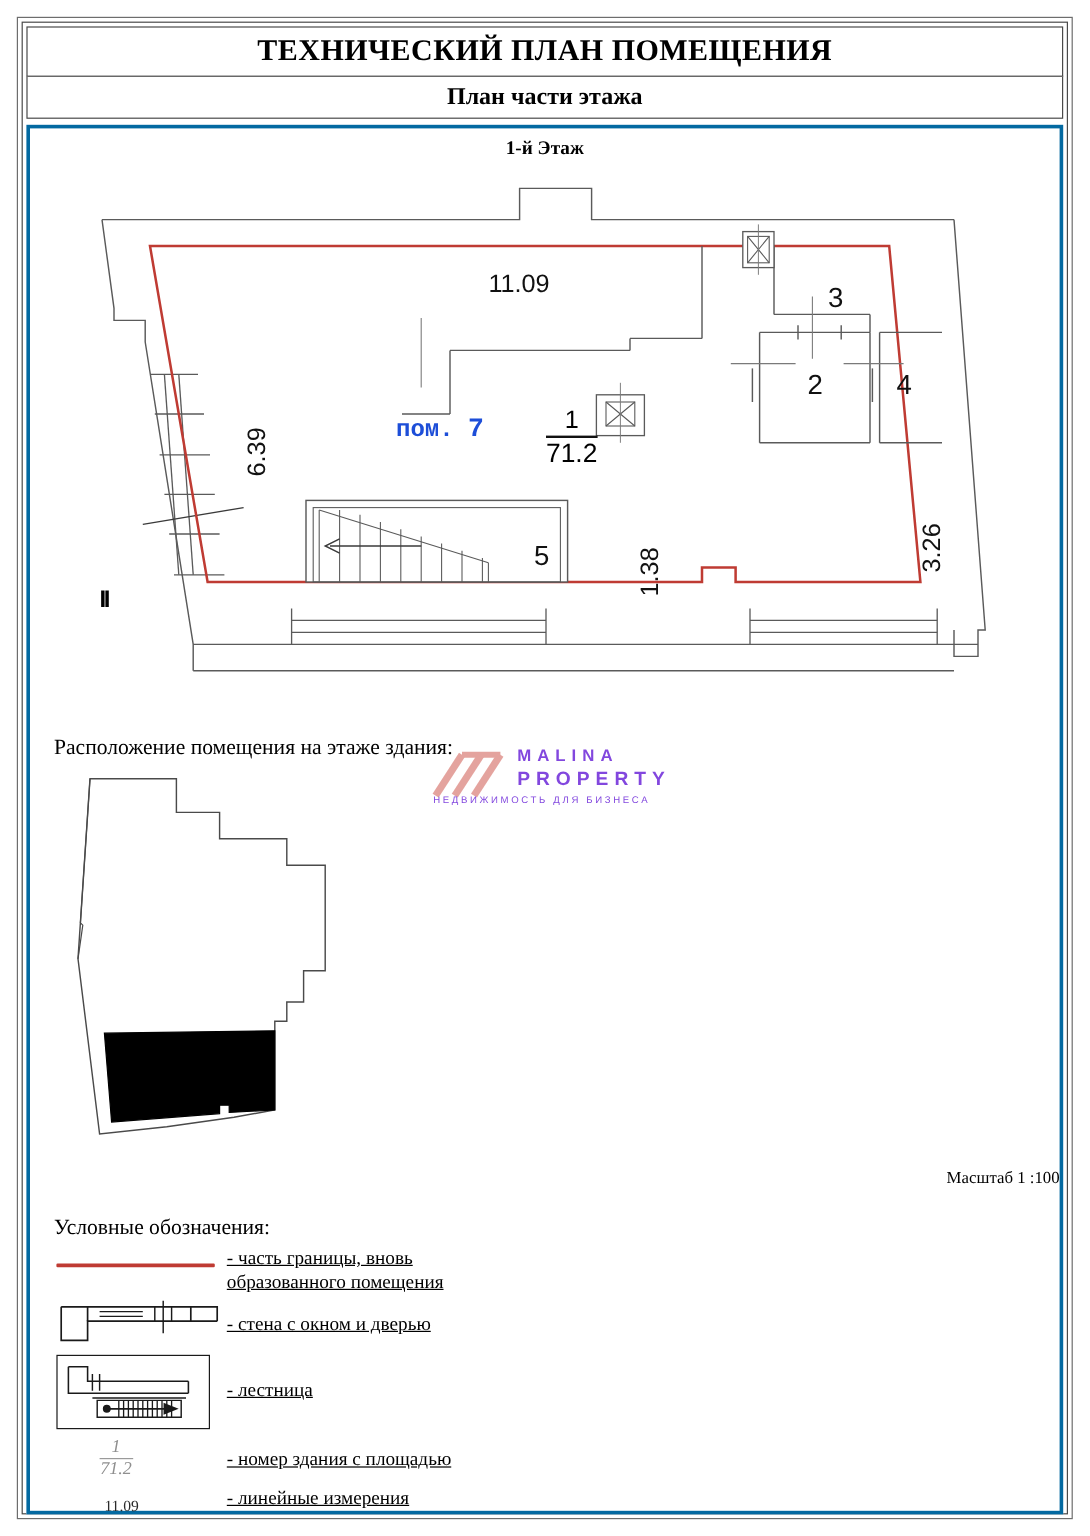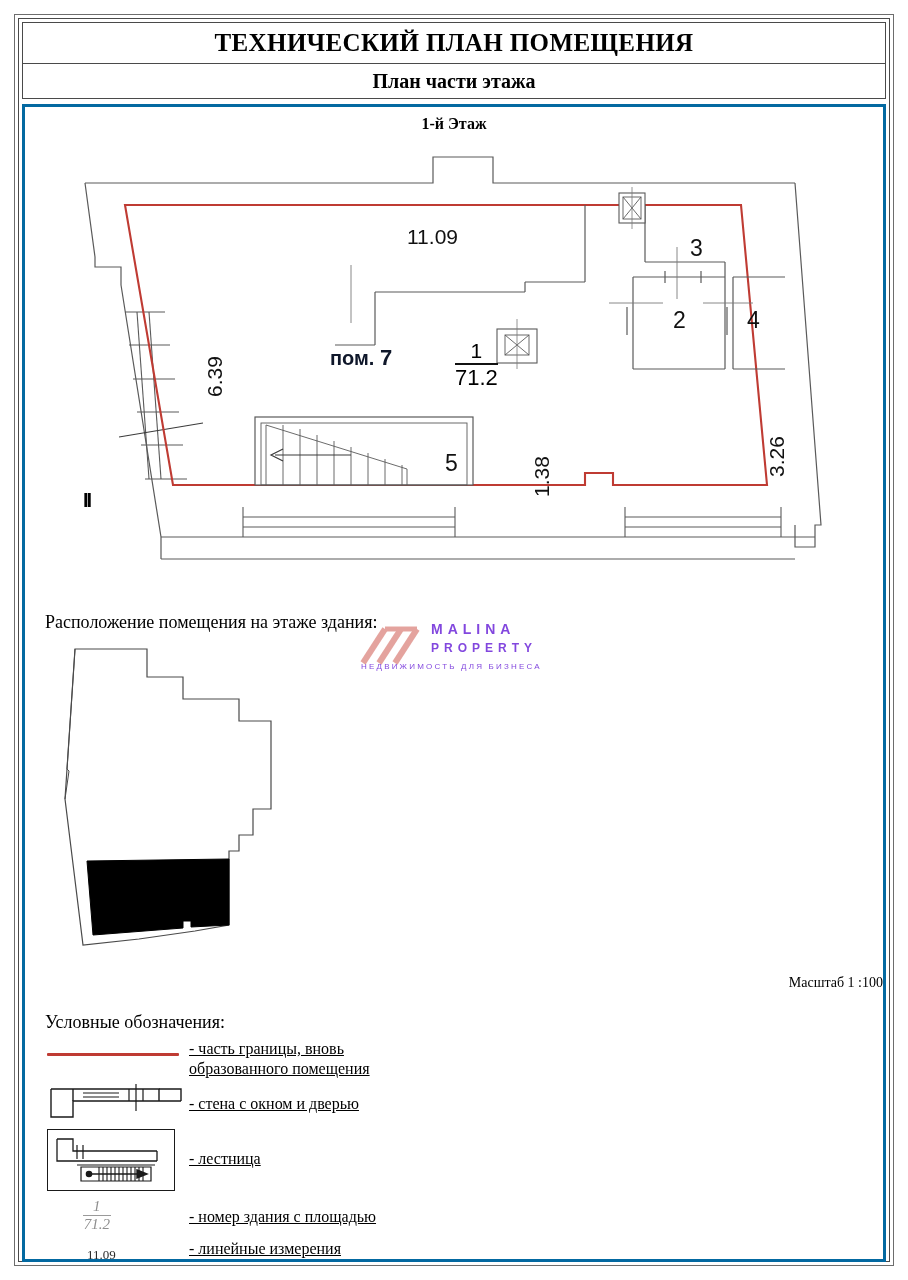--- a/index.html
+++ b/index.html
@@ -159,21 +159,21 @@
     height: 62px;
     opacity: 0.85;
   }
   .wm-text {
     position: absolute;
     font-family: "Liberation Sans", "DejaVu Sans", sans-serif;
     color: #6d28d9;
     letter-spacing: 5px;
   }
   #wm-malina { left: 76px; top: 6px;  font-size: 14px; font-weight: bold; }
-  #wm-property { left: 76px; top: 26px; font-size: 12px; font-weight: bold; text-align: right; }
+  #wm-property { left: 76px; top: 26px; font-size: 16px; font-weight: bold; text-align: right; }
   #wm-tagline { left: 6px; top: 47px; font-size: 8px; letter-spacing: 2.2px; }
 
   
   #scale-text {
     position: absolute;
     top: 868px;
     left: 0;
     width: 100%;
     text-align: right;
     font-size: 14px;
@@ -370,21 +370,21 @@
     </svg>
 
     <div class="plan-label dim-h" style="left:382px; top:118px;">11.09</div>
 
     <div class="plan-label dim-v" style="left:178px; top:290px;">6.39</div>
 
     <div class="plan-label dim-v" style="left:740px; top:370px;">3.26</div>
 
     <div class="plan-label dim-v" style="left:505px; top:390px;">1.38</div>
 
-    <div class="plan-label pom-label" style="left:305px; top:238px; color:#0f172a;">
+    <div class="plan-label pom-label" style="left:305px; top:238px; color:#1d4ed8;font-family:Liberation Mono, monospace;">
       <span>пом.</span>
       <span class="pom-num">7</span>
     </div>
 
     <div class="area-frac" style="left:430px; top:233px;">
       <span class="num">1</span>
       <span class="den">71.2</span>
     </div>
 
     <div class="plan-label room-num" style="left:665px; top:128px;">3</div>

